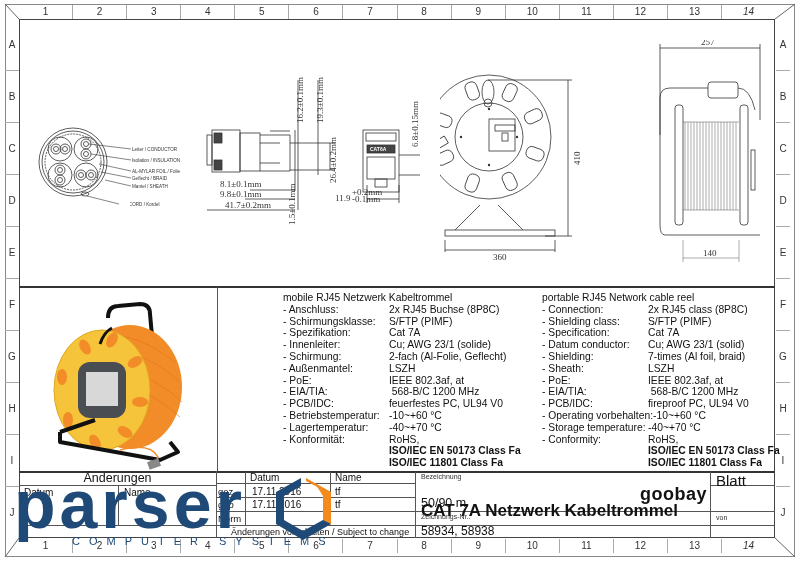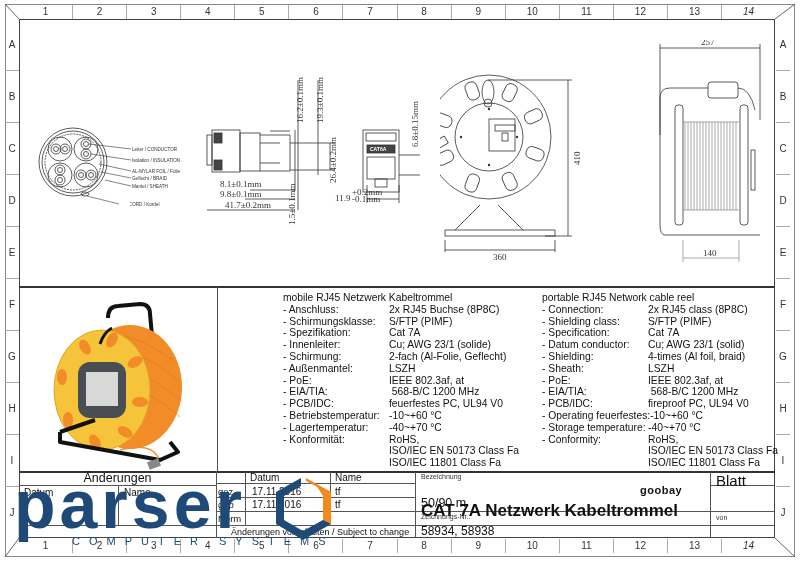--- a/index.html
+++ b/index.html
@@ -35,21 +35,21 @@
 
   
   .spec { position: absolute; top: 292px; font-size: 10.3px; line-height: 11.8px; color: #111; margin-left: 32px; }
   .spec.de { left: 251px; }
   .spec.en { left: 510px; }
   .spec .title { display: block; }
   .spec .row { display: flex; white-space: nowrap; }
   .spec .k { width: 106px; }
   .spec.en .k { width: 106px; }
   .spec .v { }
-  .spec .cont { padding-left: 106px; white-space: nowrap; }
+  .spec .cont { padding-left: 106px; white-space: nowrap; font-weight: bold; }
 
   
   .photo { position: absolute; left: 40px; top: 292px; width: 160px; height: 178px; }
 
   
   .tb { position: absolute; font-size: 10px; color: #111; text-align: right; }
   .tb-line { position: absolute; background: #555; }
   .tb-small { font-size: 7px; color: #333; }
 
   
@@ -407,40 +407,40 @@
     <div class="row">
         <span class="k">- Specification:</span>
         <span class="v">Cat 7A</span>
       </div>
     <div class="row">
         <span class="k">- Datum conductor:</span>
         <span class="v">Cu; AWG 23/1 (solid)</span>
       </div>
     <div class="row">
         <span class="k">- Shielding:</span>
-        <span class="v">4-times (Al foil, braid)</span>
+        <span class="v">7-times (Al foil, braid)</span>
       </div>
     <div class="row">
         <span class="k">- Sheath:</span>
         <span class="v">LSZH</span>
       </div>
     <div class="row">
         <span class="k">- PoE:</span>
         <span class="v">IEEE 802.3af, at</span>
       </div>
     <div class="row">
         <span class="k">- EIA/TIA:</span>
         <span class="v" style="white-space:pre"> 568-B/C 1200 MHz</span>
       </div>
     <div class="row">
         <span class="k">- PCB/IDC:</span>
         <span class="v">fireproof PC, UL94 V0</span>
       </div>
     <div class="row">
-        <span class="k" style="width:auto">- Operating feuerfestes:</span>
+        <span class="k" style="width:auto">- Operating vorbehalten:</span>
         <span class="v">-10~+60 °C</span>
       </div>
     <div class="row">
         <span class="k">- Storage temperature:</span>
         <span class="v">-40~+70 °C</span>
       </div>
     <div class="row">
         <span class="k">- Conformity:</span>
         <span class="v">RoHS,</span>
       </div>
@@ -485,21 +485,21 @@
     <div class="tb tb-small" style="left:421px;top:473px;">Bezeichnung</div>
     <div class="tb" style="left:421px;top:501px;font-size:17px;font-weight:bold;">CAT 7A Netzwerk Kabeltrommel</div>
     <div class="tb" style="left:421px;top:496px;font-size:12.5px;">50/90 m</div>
 
     <div class="tb tb-small" style="left:421px;top:513px;">Zeichnungs-Nr.:</div>
     <div class="tb" style="left:421px;top:524px;font-size:12px;">58934, 58938</div>
 
     <div class="tb" style="left:716px;top:472px;font-size:15px;">Blatt</div>
     <div class="tb tb-small" style="left:716px;top:514px;">von</div>
 
-    <div class="tb" style="left:640px;top:484px;font-size:11px;font-weight:bold;letter-spacing:0.5px;">
+    <div class="tb" style="left:640px;top:484px;font-size:18px;font-weight:bold;letter-spacing:0.5px;">
       <span>goobay</span>
     </div>
   </div>
 
   <svg class="watermark" viewBox="0 0 320 80">
     <text x="0" y="58" font-family="Liberation Sans, sans-serif" font-size="68" font-weight="bold" fill="#1f4a78" letter-spacing="4">parser</text>
     <text x="58" y="75" font-family="Liberation Sans, sans-serif" font-size="11" fill="#1f4a78" letter-spacing="9">COMPUTER SYSTEMS</text>
     <g transform="translate(262,8)">
       <polygon points="30,0 55,14 55,22 47,18 47,12 30,3" fill="#f28a1e"></polygon>
       <polygon points="40,7 55,14 55,46 47,50 47,18" fill="#f28a1e"></polygon>

